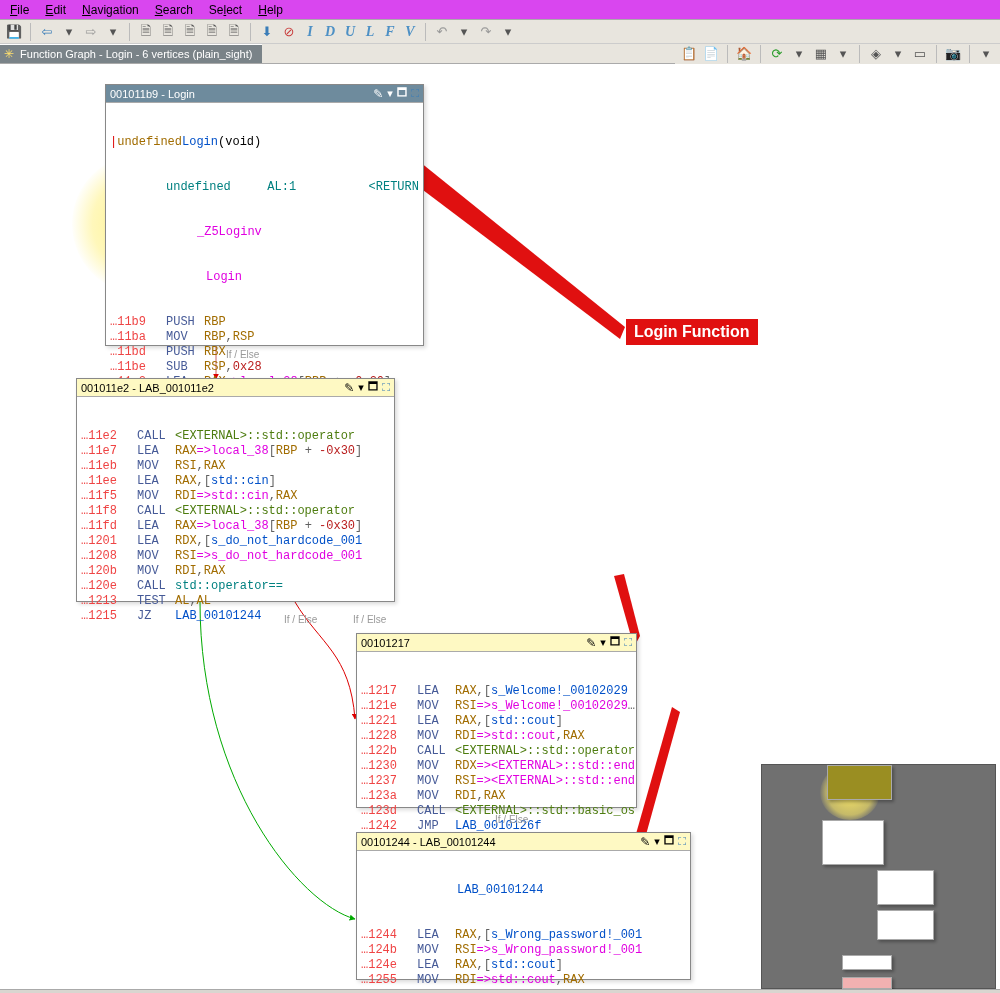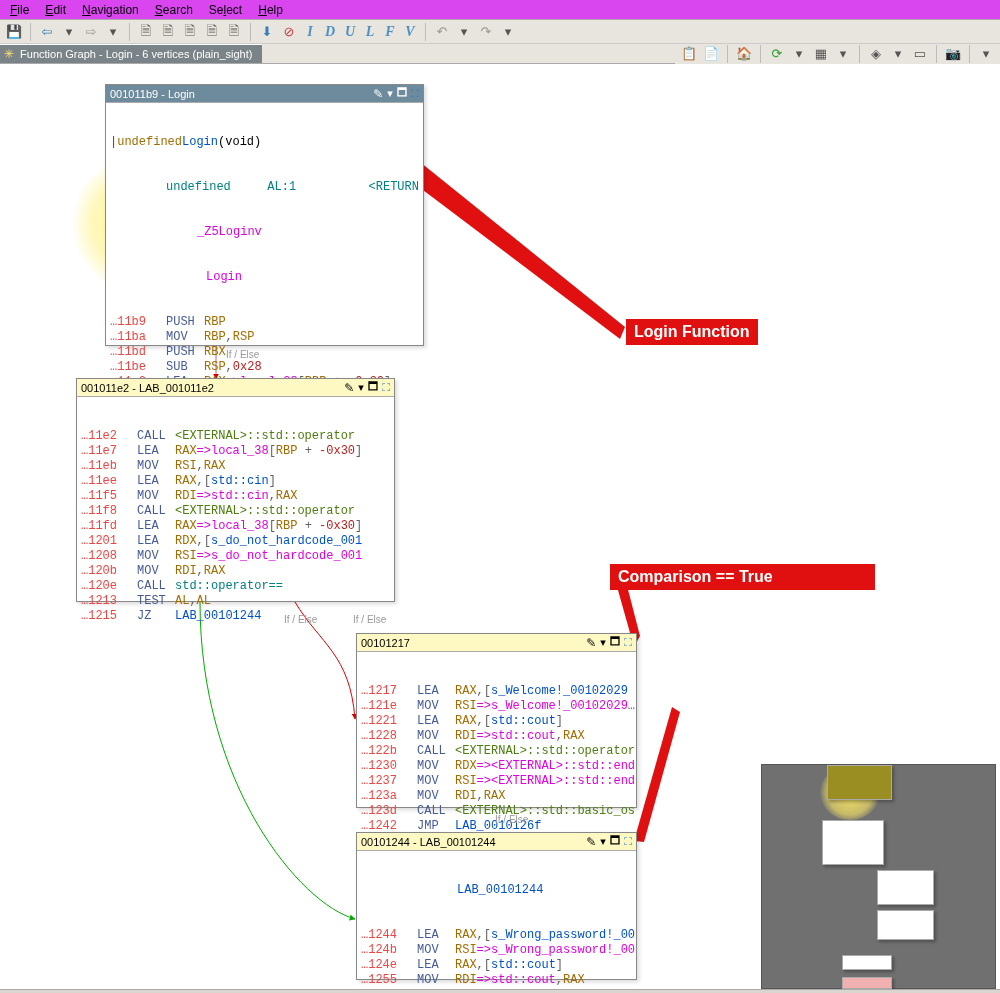--- a/index.html
+++ b/index.html
@@ -299,38 +299,37 @@
         <span style="color:#3a7db8">⛶</span>
       </span>
     </div>
     <div class="node-body">
       <div><div class="asm-line"><span class="addr">…1217</span><span class="mnem">LEA </span><span class="reg">RAX</span><span class="sym">,[</span><span class="str">s_Welcome!_00102029</span></div><div class="asm-line"><span class="addr">…121e</span><span class="mnem">MOV </span><span class="reg">RSI</span><span class="ptr">=&gt;s_Welcome!_00102029</span><span class="sym">…</span></div><div class="asm-line"><span class="addr">…1221</span><span class="mnem">LEA </span><span class="reg">RAX</span><span class="sym">,[</span><span class="str">std::cout</span><span class="sym">]</span></div><div class="asm-line"><span class="addr">…1228</span><span class="mnem">MOV </span><span class="reg">RDI</span><span class="ptr">=&gt;std::cout</span><span class="sym">,</span><span class="reg">RAX</span></div><div class="asm-line"><span class="addr">…122b</span><span class="mnem">CALL </span><span class="ext">&lt;EXTERNAL&gt;::std::operator</span></div><div class="asm-line"><span class="addr">…1230</span><span class="mnem">MOV </span><span class="reg">RDX</span><span class="ptr">=&gt;&lt;EXTERNAL&gt;::std::endl</span></div><div class="asm-line"><span class="addr">…1237</span><span class="mnem">MOV </span><span class="reg">RSI</span><span class="ptr">=&gt;&lt;EXTERNAL&gt;::std::endl</span></div><div class="asm-line"><span class="addr">…123a</span><span class="mnem">MOV </span><span class="reg">RDI</span><span class="sym">,</span><span class="reg">RAX</span></div><div class="asm-line"><span class="addr">…123d</span><span class="mnem">CALL </span><span class="ext">&lt;EXTERNAL&gt;::std::basic_os</span></div><div class="asm-line"><span class="addr">…1242</span><span class="mnem">JMP </span><span class="lab">LAB_0010126f</span></div></div>
     </div>
   </div>
 
   <div class="edge-label" style="left:495px; top:730px;">If / Else</div>
 
-  <div class="node" style="left:356px; top:748px; width:281px; height:148px;">
+  <div class="node" style="left:356px; top:748px; width:335px; height:148px;">
     <div class="node-header">
       <span>00101244 - LAB_00101244</span>
       <span class="icons">
         <span class="edit-icon">✎</span>
         <span>▾</span>
         <span>🗖</span>
         <span style="color:#3a7db8">⛶</span>
       </span>
     </div>
     <div class="node-body">
       <div class="asm-line"><span class="addr-gap"></span><span style="margin-left:40px" class="lab">LAB_00101244</span></div>
       <div><div class="asm-line"><span class="addr">…1244</span><span class="mnem">LEA </span><span class="reg">RAX</span><span class="sym">,[</span><span class="str">s_Wrong_password!_001</span></div><div class="asm-line"><span class="addr">…124b</span><span class="mnem">MOV </span><span class="reg">RSI</span><span class="ptr">=&gt;s_Wrong_password!_001</span></div><div class="asm-line"><span class="addr">…124e</span><span class="mnem">LEA </span><span class="reg">RAX</span><span class="sym">,[</span><span class="str">std::cout</span><span class="sym">]</span></div><div class="asm-line"><span class="addr">…1255</span><span class="mnem">MOV </span><span class="reg">RDI</span><span class="ptr">=&gt;std::cout</span><span class="sym">,</span><span class="reg">RAX</span></div><div class="asm-line"><span class="addr">…1258</span><span class="mnem">CALL </span><span class="ext">&lt;EXTERNAL&gt;::std::operator</span></div></div>
     </div>
   </div>
 
   <div class="annotation" style="left:626px; top:235px;">Login Function</div>
-  <div class="annotation" style="left:610px; top:480px; width:265px;">Comparison == True</div>
 
   <div class="minimap">
     <div class="mini-glow" style="left:58px; top:0px; width:60px; height:55px;"></div>
     <div class="mnode" style="left:65px; top:0px; width:65px; height:35px; background:#9a8e22;"></div>
     <div class="mnode" style="left:60px; top:55px; width:62px; height:45px;"></div>
     <div class="mnode" style="left:115px; top:105px; width:57px; height:35px;"></div>
     <div class="mnode" style="left:115px; top:145px; width:57px; height:30px;"></div>
     <div class="mnode" style="left:80px; top:190px; width:50px; height:15px;"></div>
     <div class="mnode" style="left:80px; top:212px; width:50px; height:12px; background:#f2b1b1;"></div>
   </div>

